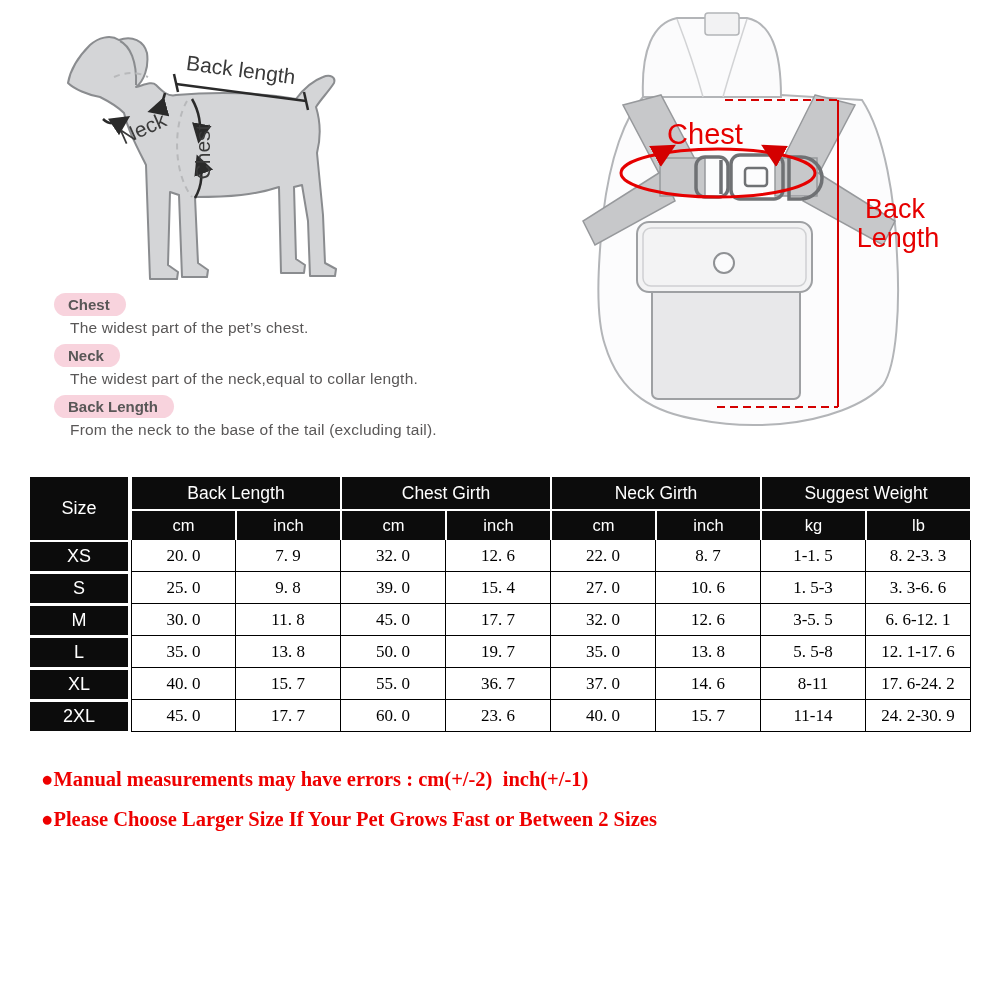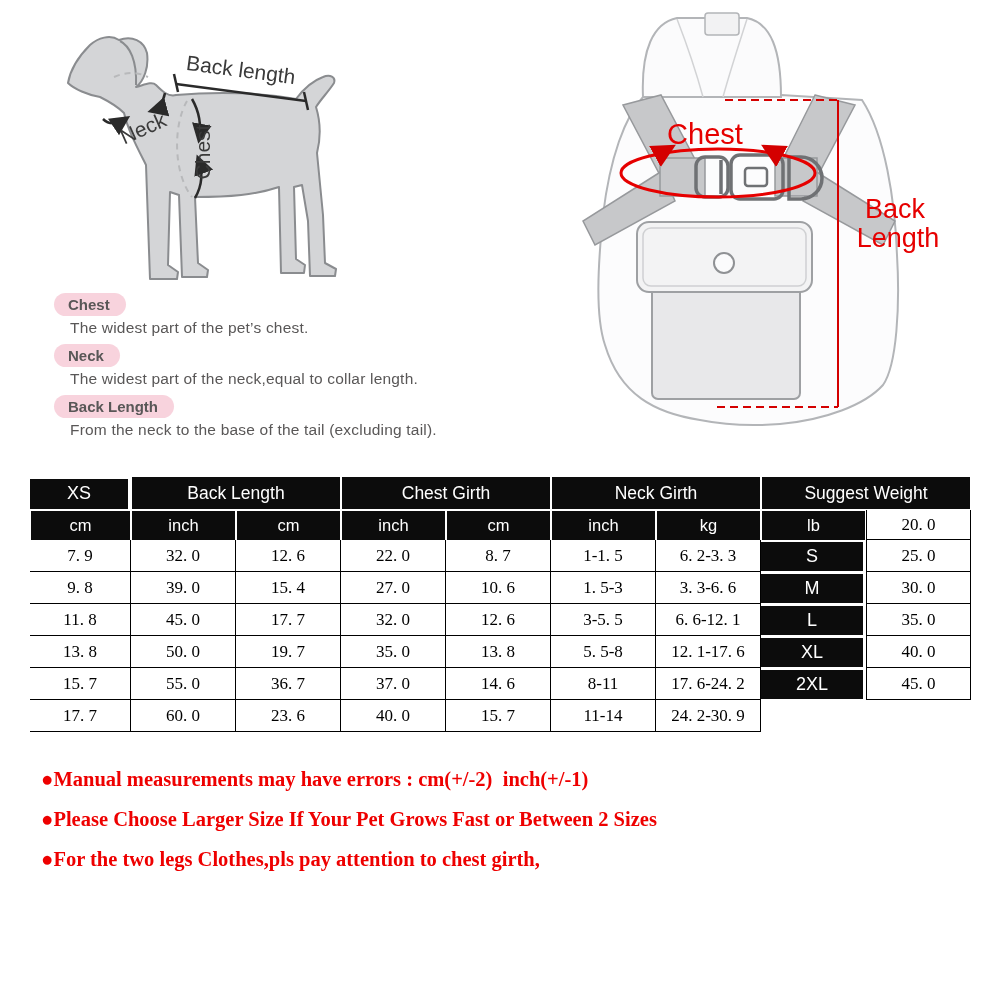--- a/index.html
+++ b/index.html
@@ -133,20 +133,21 @@
     <text x="140" y="139" font-size="29" fill="#e60000" text-anchor="middle">Chest</text>
 
     <line x1="273" y1="95" x2="273" y2="402" stroke="#d40000" stroke-width="2"></line>
     <line x1="160" y1="95" x2="273" y2="95" stroke="#d40000" stroke-width="2" stroke-dasharray="8,5"></line>
     <line x1="152" y1="402" x2="273" y2="402" stroke="#d40000" stroke-width="2" stroke-dasharray="8,5"></line>
     <text x="330" y="213" font-size="27" fill="#e60000" text-anchor="middle">Back</text>
     <text x="333" y="242" font-size="27" fill="#e60000" text-anchor="middle">Length</text>
   </svg>
 
   <div class="tbl">
+    <div class="cell dark g-size">Size</div>
     <div class="cell dark group g1">Back Length</div>
     <div class="cell dark group g2">Chest Girth</div>
     <div class="cell dark group g3">Neck Girth</div>
     <div class="cell dark group g4">Suggest Weight</div>
 
     <div class="cell dark unit">cm</div>
     <div class="cell dark unit">inch</div>
     <div class="cell dark unit">cm</div>
     <div class="cell dark unit">inch</div>
     <div class="cell dark unit">cm</div>
@@ -155,21 +156,21 @@
     <div class="cell dark unit">lb</div>
 
     <div class="cell dark szcell">XS</div>
     <div class="cell val bl">20. 0</div>
     <div class="cell val">7. 9</div>
     <div class="cell val">32. 0</div>
     <div class="cell val">12. 6</div>
     <div class="cell val">22. 0</div>
     <div class="cell val">8. 7</div>
     <div class="cell val">1-1. 5</div>
-    <div class="cell val">6. 2-3. 3</div>
+    <div class="cell val">8. 2-3. 3</div>
 
     <div class="cell dark szcell">S</div>
     <div class="cell val bl">25. 0</div>
     <div class="cell val">9. 8</div>
     <div class="cell val">39. 0</div>
     <div class="cell val">15. 4</div>
     <div class="cell val">27. 0</div>
     <div class="cell val">10. 6</div>
     <div class="cell val">1. 5-3</div>
     <div class="cell val">3. 3-6. 6</div>
@@ -211,16 +212,15 @@
     <div class="cell val">23. 6</div>
     <div class="cell val">40. 0</div>
     <div class="cell val">15. 7</div>
     <div class="cell val">11-14</div>
     <div class="cell val">24. 2-30. 9</div>
   </div>
 
   <div class="note">
     <div class="note-line">●Manual measurements may have errors : cm(+/-2)  inch(+/-1)</div>
     <div class="note-line">●Please Choose Larger Size If Your Pet Grows Fast or Between 2 Sizes</div>
-    <div class="note-line">●For the two legs Clothes,pls pay attention to chest girth,</div>
   </div>
 
 </div>
 
 </body></html>

